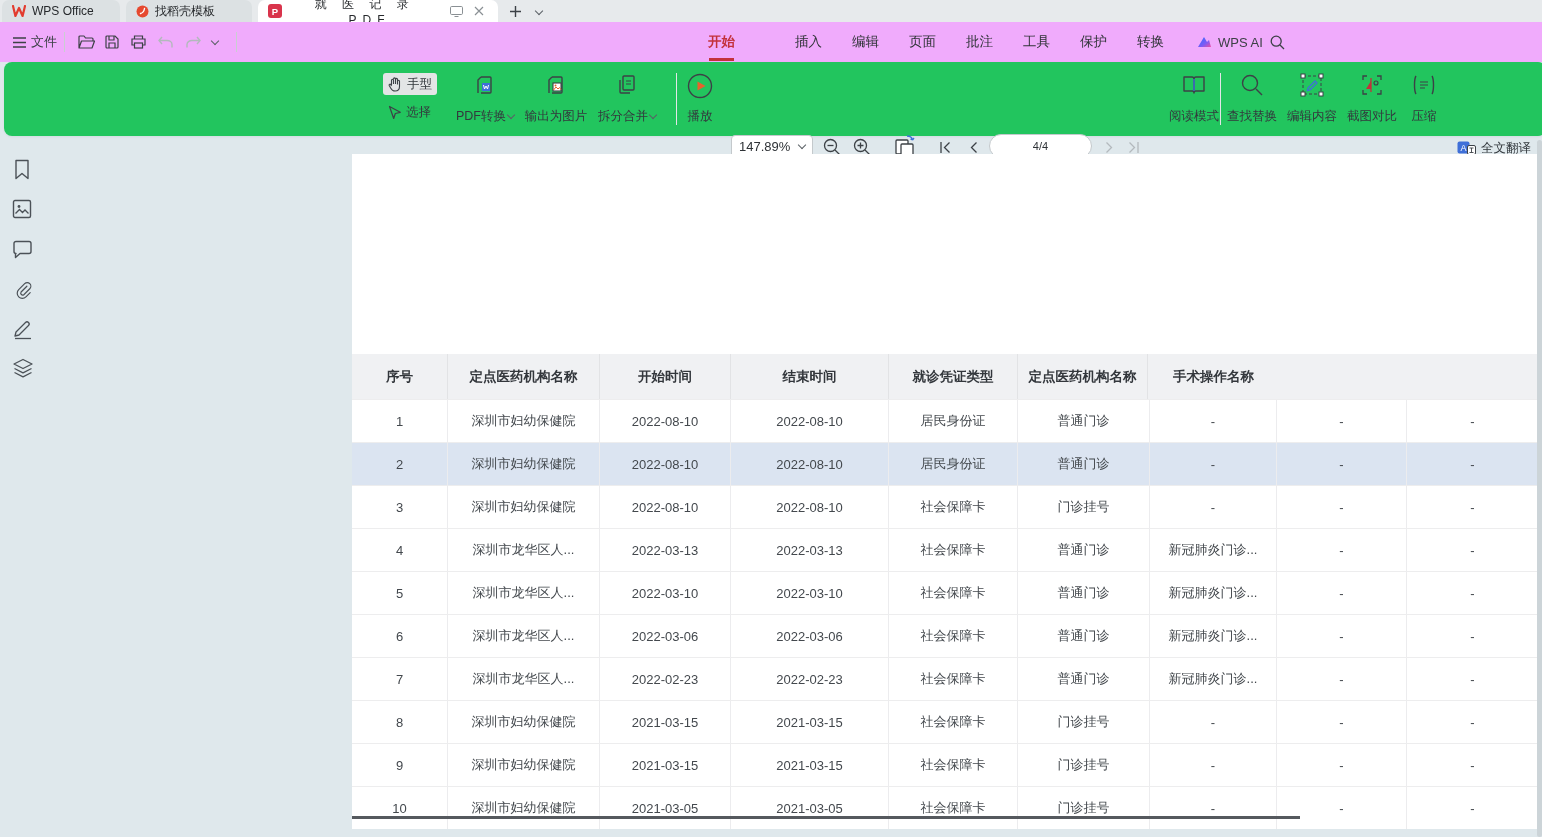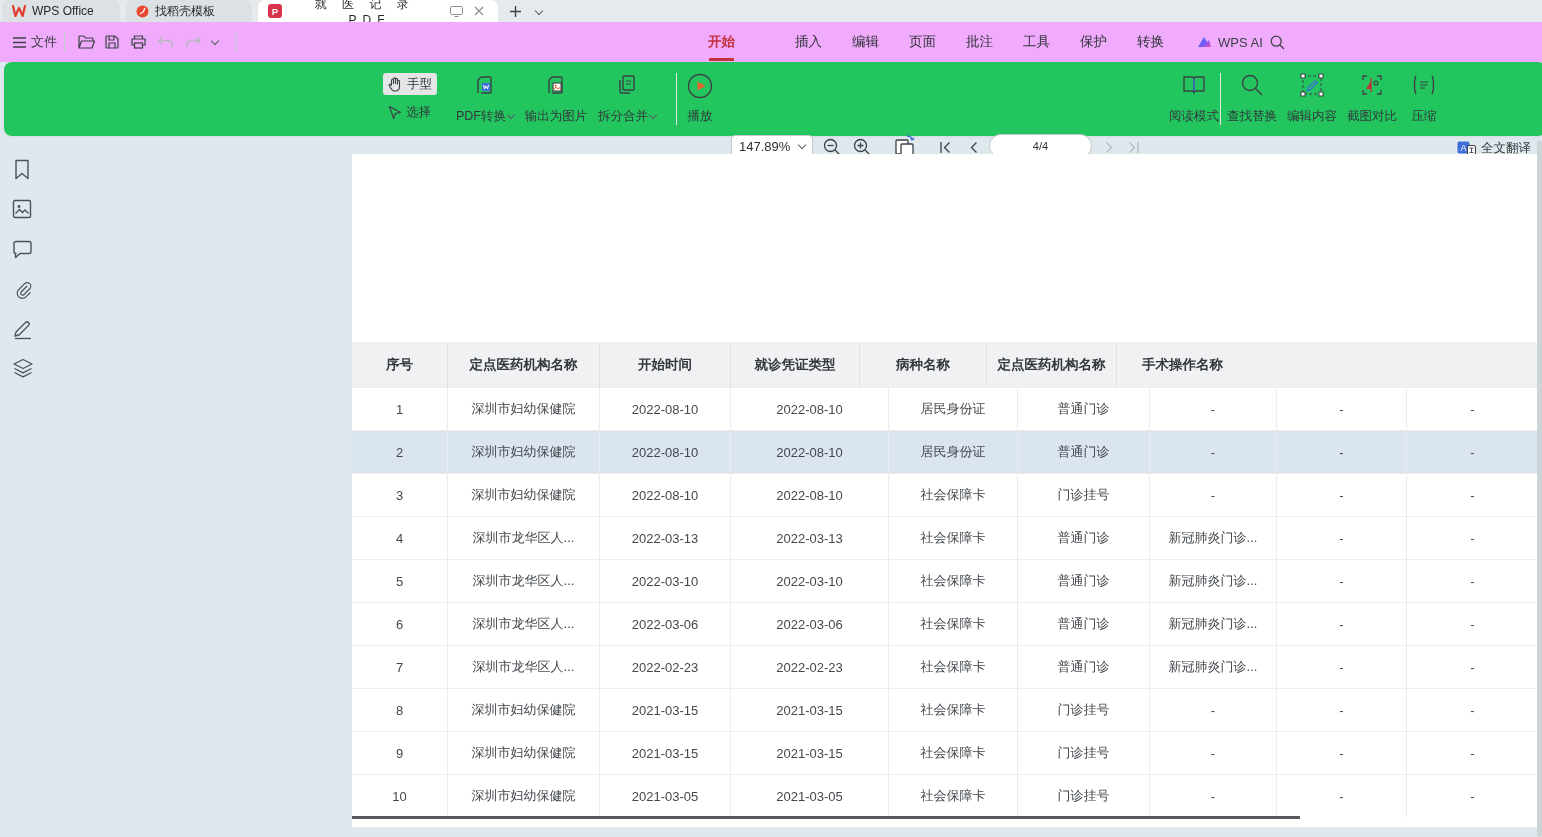--- a/index.html
+++ b/index.html
@@ -47,21 +47,21 @@
                border-radius:12px; display:flex; align-items:center; justify-content:center; background:#fff; font-size:11px; color:#2e3236; }
   .chev { width:6px; height:6px; border-right:1.3px solid #5a6065; border-bottom:1.3px solid #5a6065;
           transform:rotate(45deg); margin-top:-3px; display:inline-block; }
   .tb-div { position:absolute; top:11px; width:1px; height:52px; background:#e3e6e8; }
 
   
   .side-ic { position:absolute; left:12px; width:22px; height:22px; color:#4b5157; }
 
   
   #page { position:absolute; left:352px; top:154px; width:1186px; height:673px; background:#ffffff; }
-  #doc-table { position:absolute; left:0; top:188px; width:1186px; }
+  #doc-table { position:absolute; left:0; top:200px; width:1186px; }
   .t-header { display:flex; background:#f0f1f3; height:45px; }
   .t-header .cell { font-weight:bold; font-size:13.5px; color:#33373c; border-right:1px solid #e2e3e5; }
   .t-row { display:flex; height:43px; background:#fff; border-top:1px solid #ededee; }
   .t-row.hl { background:#dbe4f1; }
   .t-row .cell { font-size:13px; color:#43484d; border-right:1px solid #ececee; }
   .cell { display:flex; align-items:center; justify-content:center; text-align:center; overflow:hidden; white-space:nowrap; }
   .cell:last-child { border-right:none !important; }
   #table-bottom-line { position:absolute; left:0px; top:662px; width:948px; height:3px; background:#55595e; }
   #scrollbar { position:absolute; right:0; top:140px; width:5px; height:697px; background:#ccd4d8; border-radius:3px; }
 
@@ -508,22 +508,22 @@
       <path d="M2.5 10.5L11 14.8l8.5-4.3M2.5 14.5L11 18.8l8.5-4.3" fill="none" stroke="currentColor" stroke-width="1.3" stroke-linejoin="round"></path>
     </svg>
 </span>
 
 <div id="page">
   <div id="doc-table">
       <div class="t-header">
         <div class="cell" style="width: 96px;">序号</div>
         <div class="cell" style="width: 152px;">定点医药机构名称</div>
         <div class="cell" style="width: 131px;">开始时间</div>
+        <div class="cell" style="width: 158px;">结束时间</div>
         <div class="cell" style="width: 129px;">就诊凭证类型</div>
-        <div class="cell" style="width: 127px;">病种名称</div>
         <div class="cell" style="width: 130px;">定点医药机构名称</div>
         <div class="cell" style="width: 131px;">手术操作名称</div>
       </div>
       <div class="t-row">
         <div class="cell" style="width: 96px;">1</div>
         <div class="cell" style="width: 152px;">深圳市妇幼保健院</div>
         <div class="cell" style="width: 131px;">2022-08-10</div>
         <div class="cell" style="width: 158px;">2022-08-10</div>
         <div class="cell" style="width: 129px;">居民身份证</div>
         <div class="cell" style="width: 132px;">普通门诊</div>

